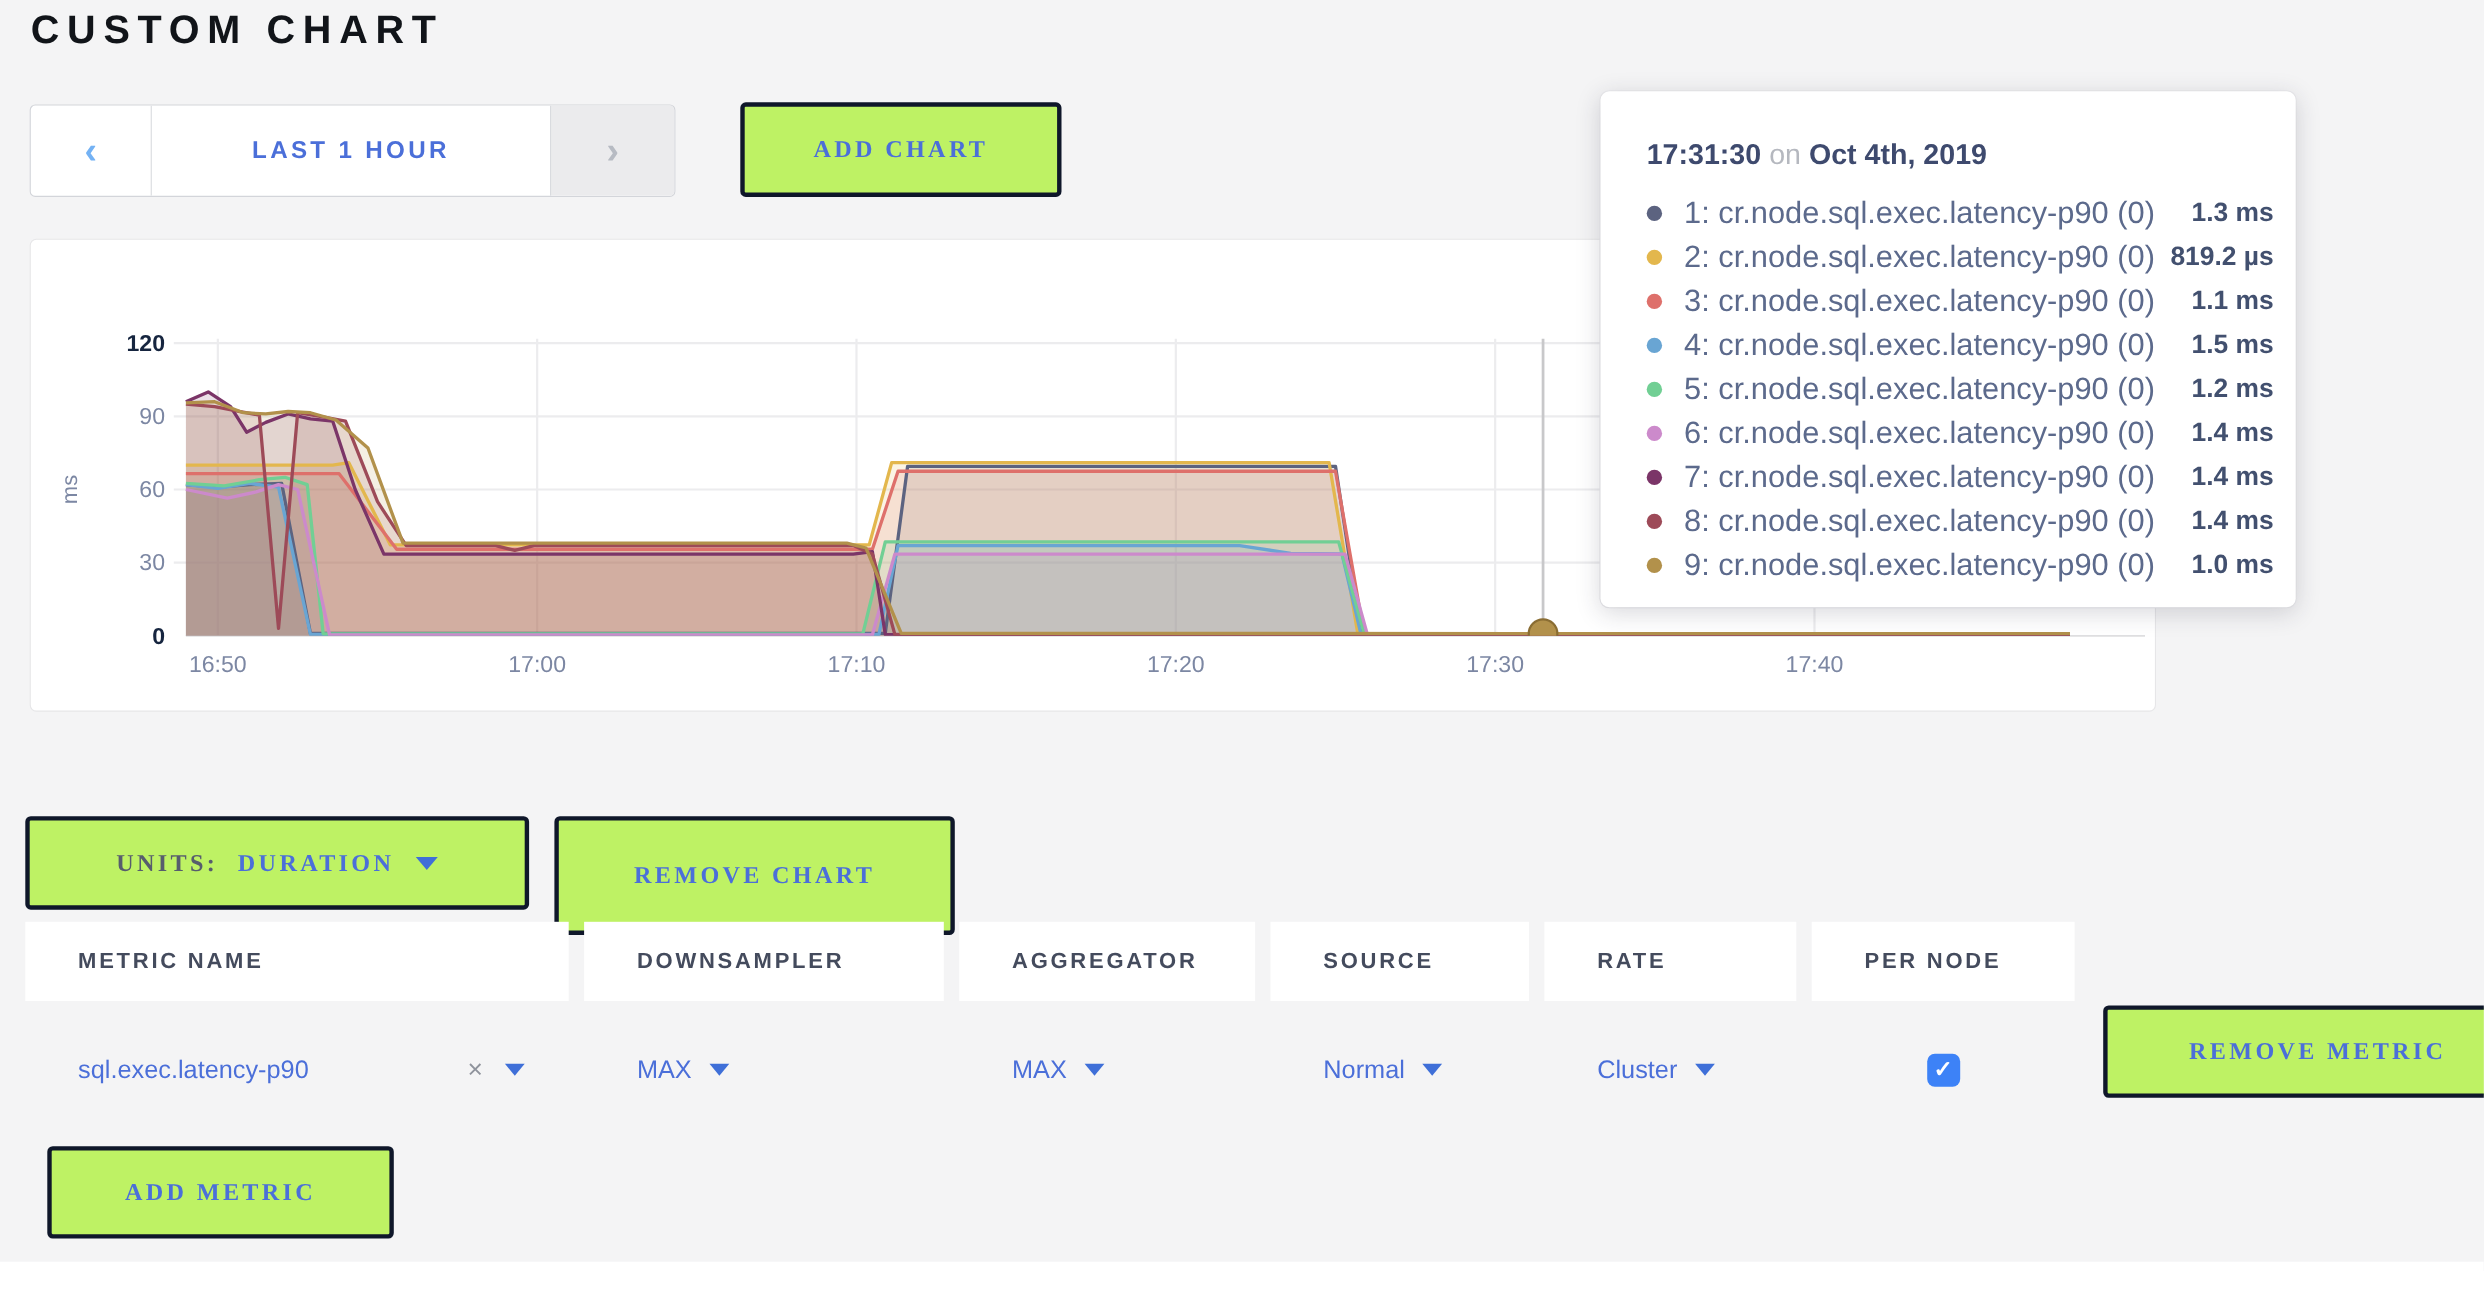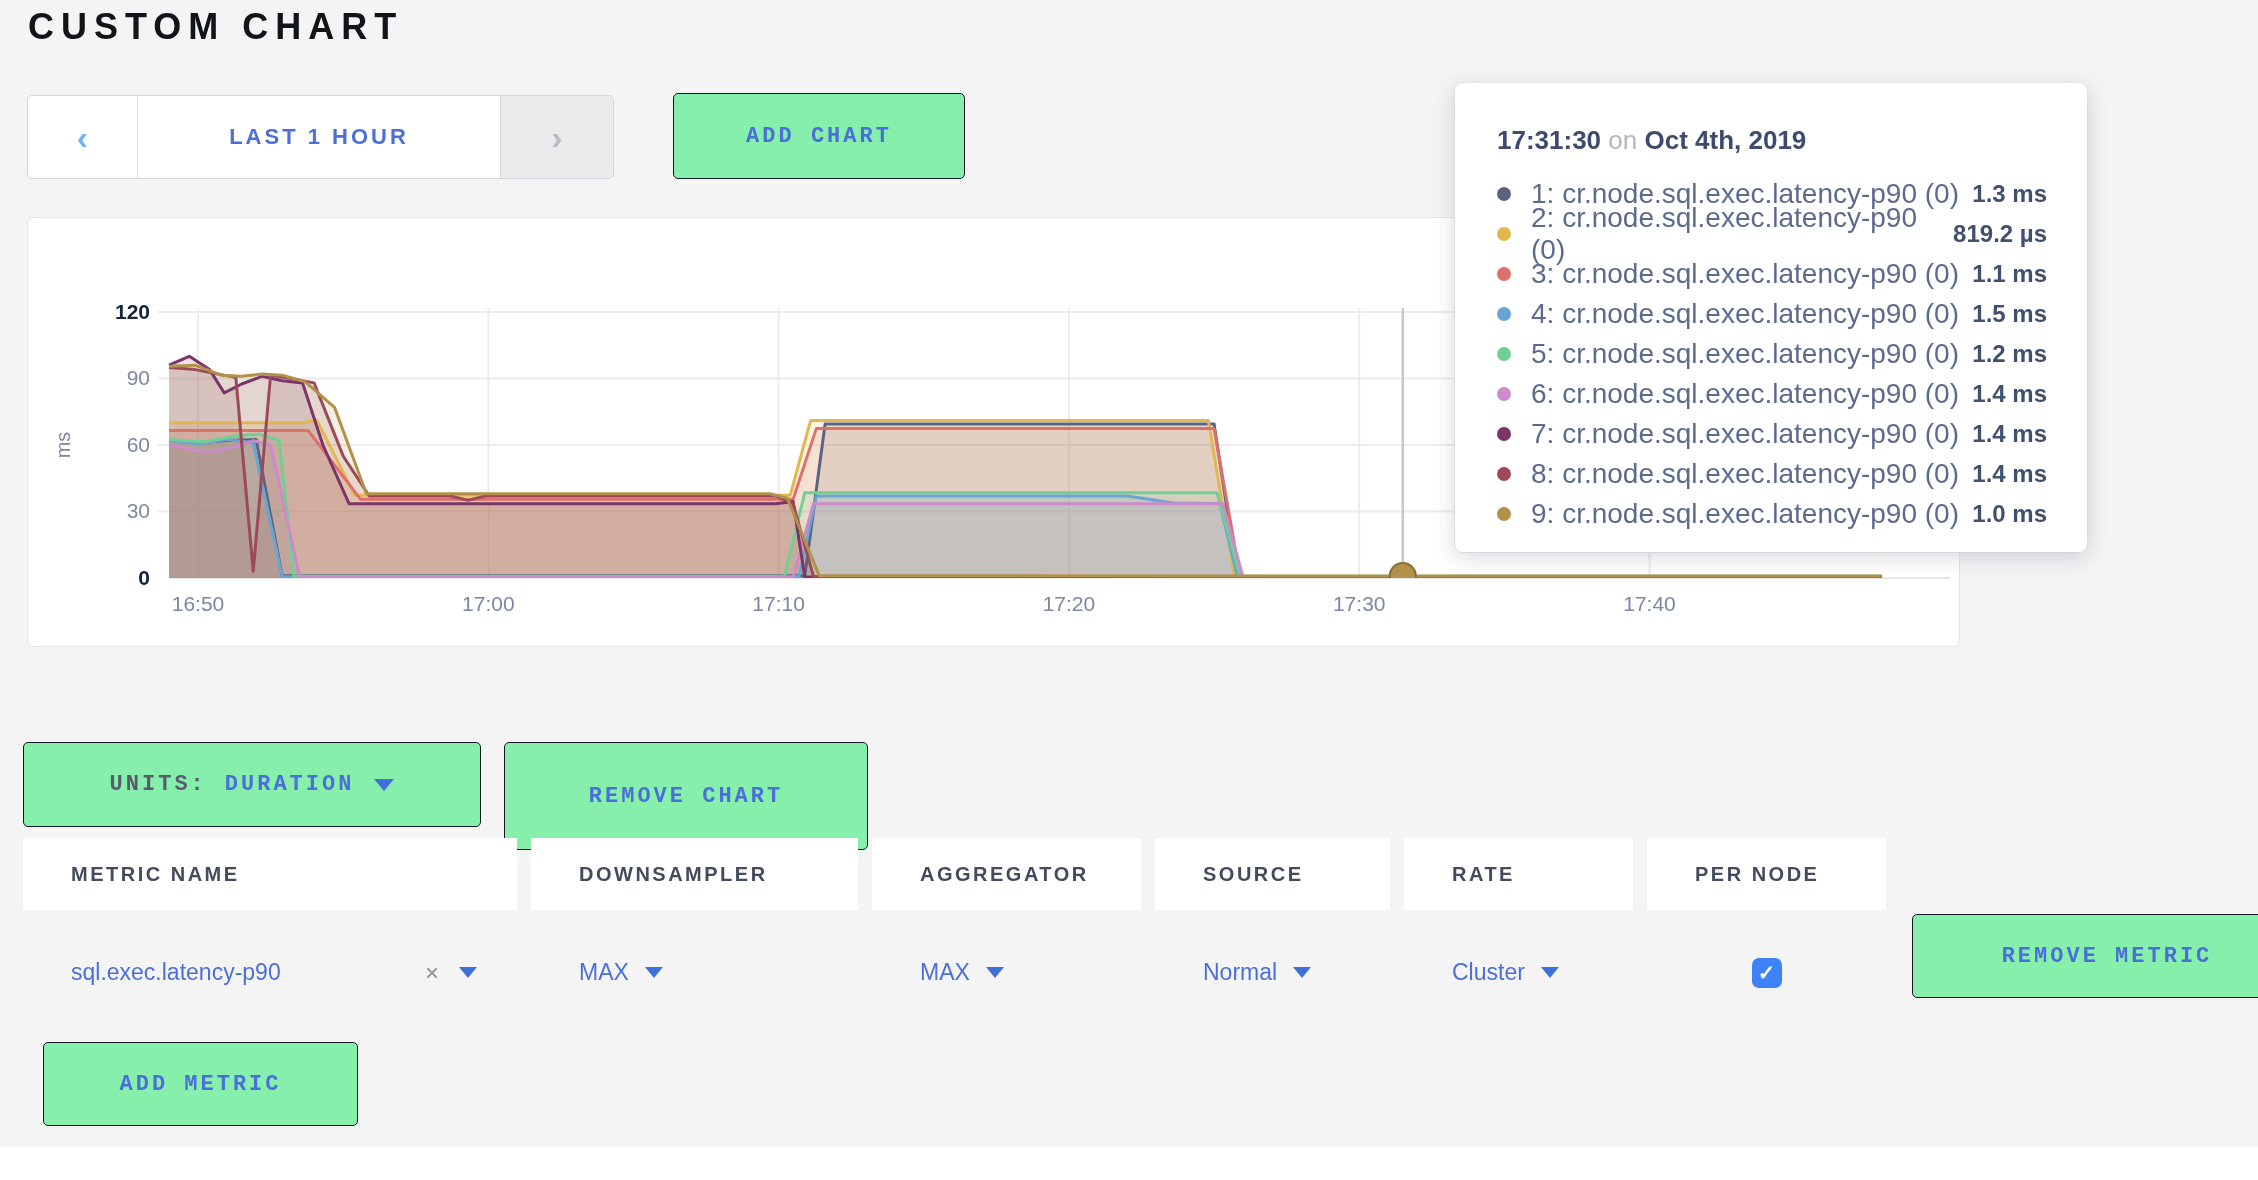--- a/index.html
+++ b/index.html
@@ -31,43 +31,43 @@
   }
   .timesel .seg { display:flex; align-items:center; justify-content:center; cursor:pointer; }
   .timesel .seg.prev { width:110px; border-right:1px solid #d9dbdf; }
   .timesel .seg.range { flex:1; color:#4b6fd9; font-size:22px; font-weight:700; letter-spacing:3px; }
   .timesel .seg.next { width:113px; background:#ebebed; border-left:1px solid #d9dbdf; }
   .chev { font-size:34px; line-height:1; font-weight:700; }
   .chev.l { color:#74b2f4; }
   .chev.r { color:#b7bbc3; }
 
   .btn {
-    background:#86efac;
-    border:1px solid #0f172a; border-radius:5px;
+    background:#bef264;
+    border:4px solid #0f172a; border-radius:5px;
     color:#4b6fd9; font-size:22px; font-weight:700; letter-spacing:3px;
     display:flex; align-items:center; justify-content:center;
     cursor:pointer;
-    font-family:Liberation Mono, monospace;
+    font-family:Liberation Serif, serif;
   }
   #add-chart { left:673px; top:93px; width:292px; height:86px; }
 
   
   #chart-card {
     left:27px; top:217px; width:1933px; height:430px;
     background:#fff;
     border:1px solid #e6e6e8; border-radius:6px;
   }
   #chart-svg { width:1933px; height:430px; display:block; }
 
   
   #hover-tooltip {
     left:1455px; top:83px; width:632px; height:469px;
     background:#fff; border-radius:8px;
     box-shadow:0 5px 22px rgba(40,40,60,.18), 0 0 0 1px #ececee;
-    padding:42px 40px 0 42px;
+    padding:42px 20px 0 42px;
     z-index:5;
   }
   #tooltip-title { font-size:26px; margin-bottom:18px; color:#3e4a6e; font-weight:700; }
   #tooltip-title .on { color:#b5b8bf; font-weight:400; }
   .tt-row { display:flex; align-items:center; height:40px; }
   .tt-dot { width:14px; height:14px; border-radius:50%; margin-right:20px; flex:0 0 auto; }
   .tt-label { flex:1; font-size:28px; color:#5c6a8c; }
   .tt-value { font-size:24px; color:#42506f; font-weight:700; white-space:nowrap; }
 
   

